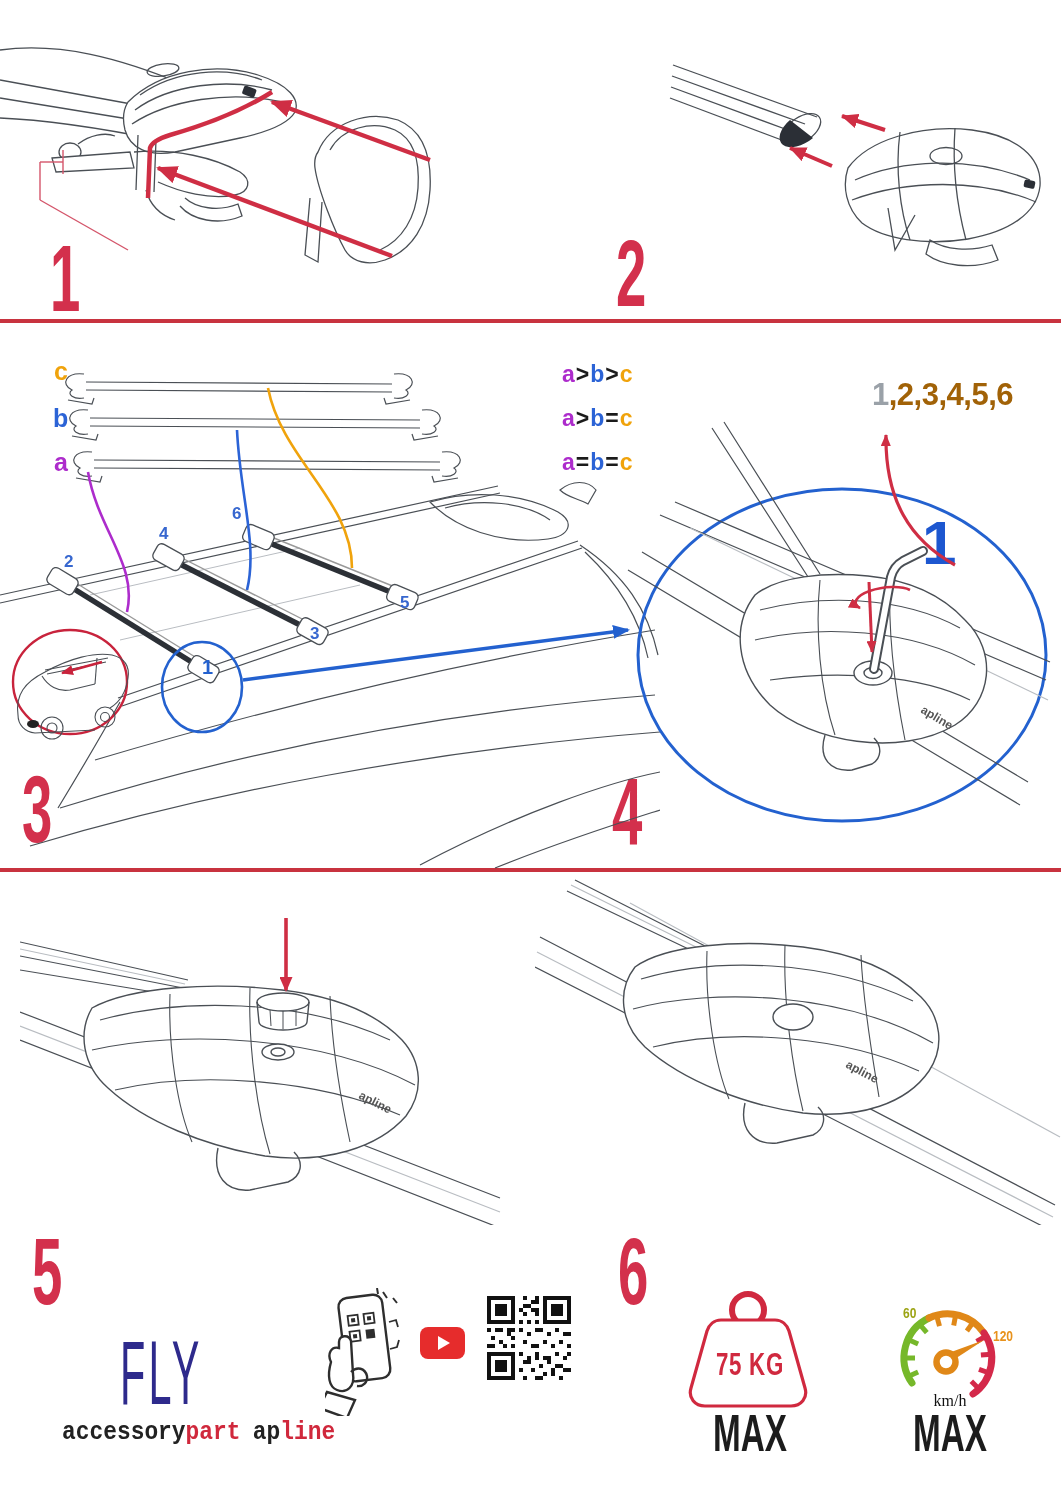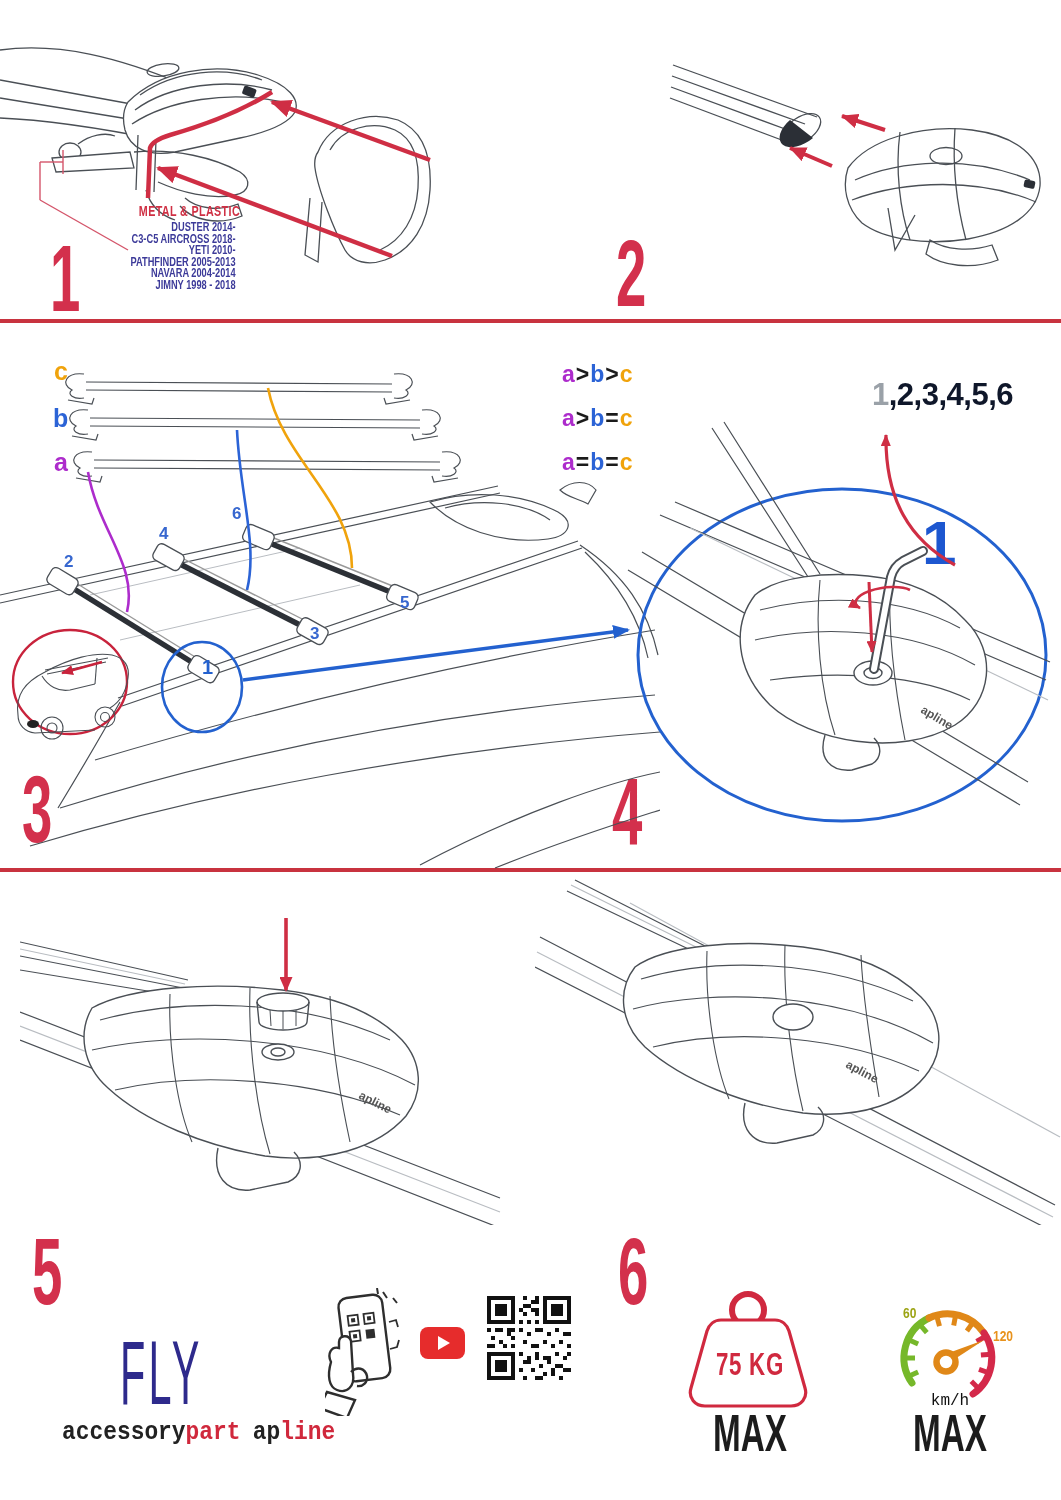--- a/index.html
+++ b/index.html
@@ -12,33 +12,33 @@
             transform:scaleX(0.58);transform-origin:0 0;letter-spacing:-2px;}
   .sec1-text{position:absolute;left:40px;top:203px;width:200px;text-align:right;}
   .mp-label{font-weight:700;font-size:14.5px;color:#cf3044;transform:scaleX(0.74);transform-origin:100% 0;
             letter-spacing:0.5px;margin-bottom:3px;}
   .model-line{font-weight:700;font-size:12.5px;color:#3c3a99;line-height:11.5px;
               transform:scaleX(0.74);transform-origin:100% 50%;padding-right:6px;}
   .bar-label{position:absolute;font-weight:700;font-size:25px;line-height:1;}
   .cmp-row{font-weight:700;font-size:23px;line-height:1;letter-spacing:1px;margin-bottom:21px;text-align:right;}
   .cmp-a{color:#ad2ccc;} .cmp-b{color:#2b63d6;} .cmp-c{color:#f0a30c;} .cmp-op{color:#1b1b1b;}
   .sequence{position:absolute;left:872px;top:377px;font-weight:700;font-size:31px;letter-spacing:-0.5px;}
-  .seq-first{color:#9aa1a8;} .seq-rest{color:#0f172a;}
+  .seq-first{color:#9aa1a8;} .seq-rest{color:#a16207;}
   .callout-1{position:absolute;left:922px;top:512px;font-weight:700;font-size:62px;color:#1d57d0;line-height:1;}
   .fly{position:absolute;left:120px;top:1340px;font-weight:400;font-size:90px;line-height:0.75;
        color:#2e2a8c;transform:scaleX(0.46);transform-origin:0 0;letter-spacing:7px;}
   .wordmark{position:absolute;left:62px;top:1417px;font-family:"Liberation Mono",monospace;font-weight:700;
             font-size:26px;line-height:1.2;transform:scaleX(0.88);transform-origin:0 0;white-space:nowrap;}
   .wm-black{color:#222;} .wm-red{color:#d0283c;} .wm-gap{display:inline-block;width:14px;}
   .weight-value{position:absolute;left:678px;top:1347px;width:144px;text-align:center;font-weight:700;
                 font-size:31px;color:#d0293f;transform:scaleX(0.72);transform-origin:50% 0;letter-spacing:1px;}
   .max-label{position:absolute;width:144px;text-align:center;font-weight:700;font-size:52px;line-height:0.82;
              color:#1c1c1c;transform:scaleX(0.64);transform-origin:50% 0;}
   .kmh{position:absolute;left:878px;top:1392px;width:144px;text-align:center;
-       font-family:Liberation Mono, monospace;font-size:16px;color:#111;}
+       font-family:Liberation Serif, serif;font-size:16px;color:#111;}
   .gauge-label{position:absolute;font-weight:700;font-size:15px;transform:scaleX(0.8);transform-origin:0 0;}
   .roof-num{font-weight:700;font-size:17px;fill:#3767cf;font-family:"Liberation Sans",sans-serif;}
   .roof-num-big{font-weight:700;font-size:20px;fill:#2361cf;font-family:"Liberation Sans",sans-serif;}
   .apline-mark{font-weight:700;font-size:12px;fill:#555;font-family:"Liberation Sans",sans-serif;}
 </style>
 </head>
 <body>
 
 <div id="page">
 
@@ -98,29 +98,20 @@
     </g>
 
     <g stroke="#d4556a" stroke-width="1.4" fill="none">
       <path d="M63,110 L63,134"></path>
       <path d="M40,122 L63,122"></path>
       <path d="M40,122 L40,160"></path>
       <path d="M40,160 L128,210"></path>
     </g>
   </svg>
 
-  <div class="sec1-text">
-    <div class="mp-label">METAL &amp; PLASTIC</div>
-    <div class="model-line">DUSTER 2014-</div>
-    <div class="model-line">C3-C5 AIRCROSS 2018-</div>
-    <div class="model-line">YETI 2010-</div>
-    <div class="model-line">PATHFINDER 2005-2013</div>
-    <div class="model-line">NAVARA 2004-2014</div>
-    <div class="model-line">JIMNY 1998 - 2018</div>
-  </div>
 
   <svg class="layer" style="left:600px;top:40px" width="461" height="280" viewBox="0 0 461 280">
     <defs>
       <marker id="mk-r2" markerUnits="userSpaceOnUse" markerWidth="18" markerHeight="15" refX="16" refY="7.5" orient="auto">
         <path d="M0,0 L17,7.5 L0,15 Z" fill="#cf2e44"></path>
       </marker>
     </defs>
     <g stroke="#4a4f55" stroke-width="1.3" fill="none">
       <path d="M73,25 L217,77"></path>
       <path d="M70,58 L187,102"></path>

